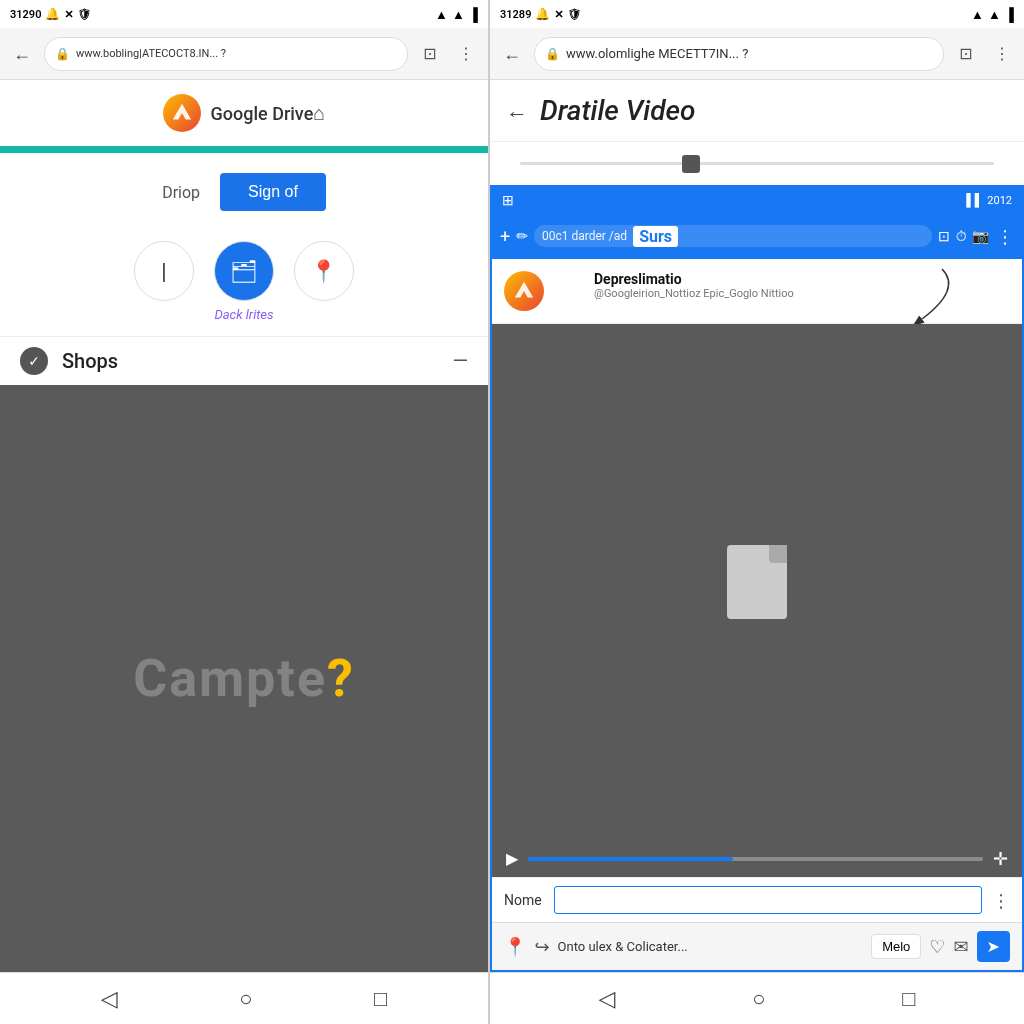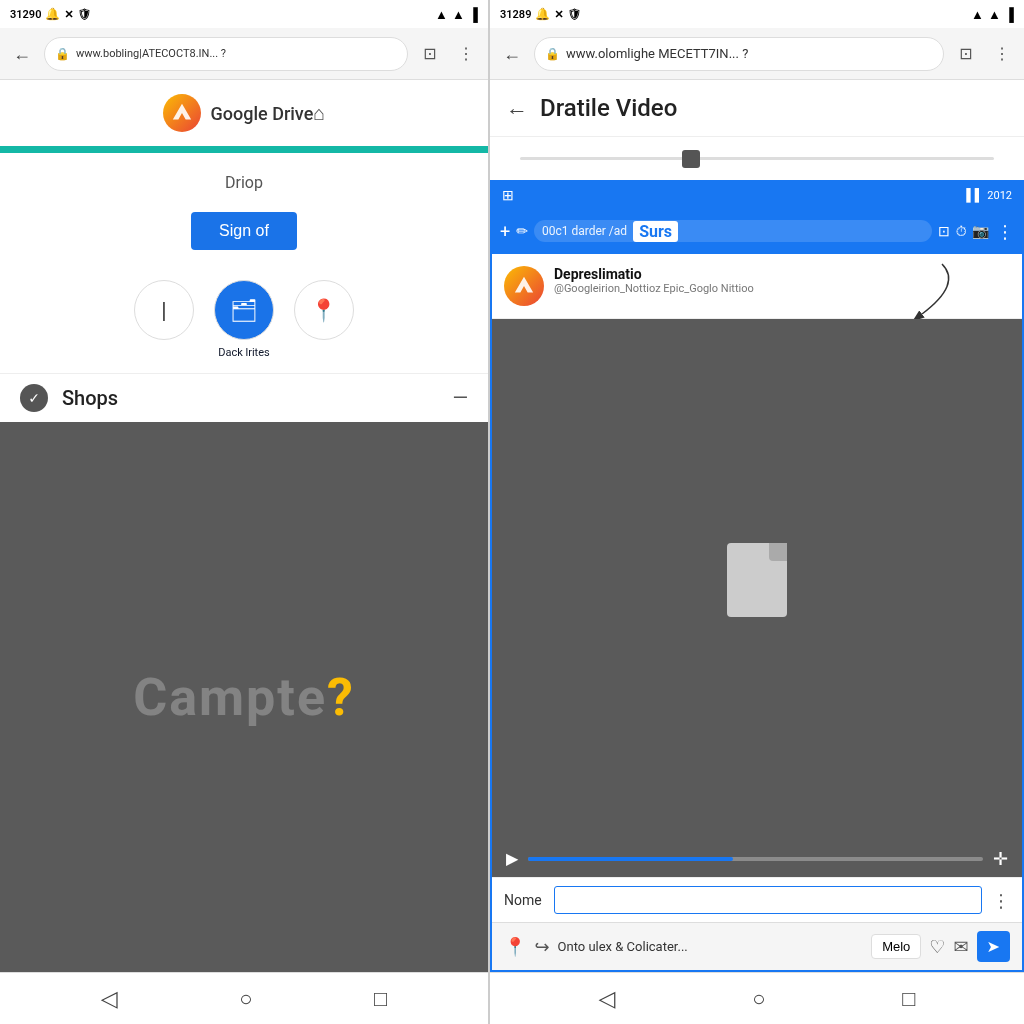--- a/index.html
+++ b/index.html
@@ -113,21 +113,20 @@
     .gdrive-header-icon {
       font-size: 20px; color: #555; cursor: pointer;
     }
 
     .gdrive-auth-row {
       display: flex;
       align-items: center;
       justify-content: center;
       padding: 20px 16px;
       gap: 20px;
-      flex-direction: column;
     }
 
     .gdrive-driop-btn {
       font-size: 16px; color: #555; cursor: pointer;
     }
 
     .gdrive-signin-btn {
       background: #1a73e8;
       color: #fff;
       border: none;
@@ -151,23 +150,24 @@
       border: 1px solid #ddd;
       display: flex; align-items: center; justify-content: center;
       font-size: 22px;
     }
 
     .gdrive-icon-blue { background: #1a73e8; color: #fff; }
     .gdrive-icon-white { background: #fff; color: #333; }
 
     .gdrive-bookmark-label {
       text-align: center;
-      font-size: 11px;
-      color: #0f172a;
+      font-size: 13px;
+      color: #8b5cf6;
       padding-bottom: 14px;
+      font-style: italic;
     }
 
     .gdrive-shops-row {
       display: flex;
       align-items: center;
       padding: 10px 20px;
       gap: 14px;
       border-top: 1px solid #eee;
     }
 
@@ -239,21 +239,21 @@
       padding: 14px 16px;
       gap: 12px;
       border-bottom: 1px solid #eee;
     }
 
     .dratile-back {
       font-size: 22px; color: #444; cursor: pointer;
     }
 
     .dratile-title {
-      font-size: 24px; font-weight: 500; color: #222;
+      font-size: 28px; font-weight: 500; color: #222; font-style: italic;
     }
 
     
     .slider-area {
       padding: 20px 30px 10px;
       display: flex;
       align-items: center;
       gap: 10px;
     }
 
@@ -354,20 +354,21 @@
       width: 40px; height: 40px;
       border-radius: 50%;
       background: linear-gradient(135deg, #fbbc04, #ea4335);
       display: flex; align-items: center; justify-content: center;
       color: #fff; font-size: 18px;
       flex-shrink: 0;
     }
 
     .fb-post-text {
       flex: 1;
+      margin-left: 40px;
     }
 
     .fb-post-name {
       font-size: 14px; font-weight: 700; color: #111;
     }
 
     .fb-post-sub {
       font-size: 11px; color: #777;
     }
 

